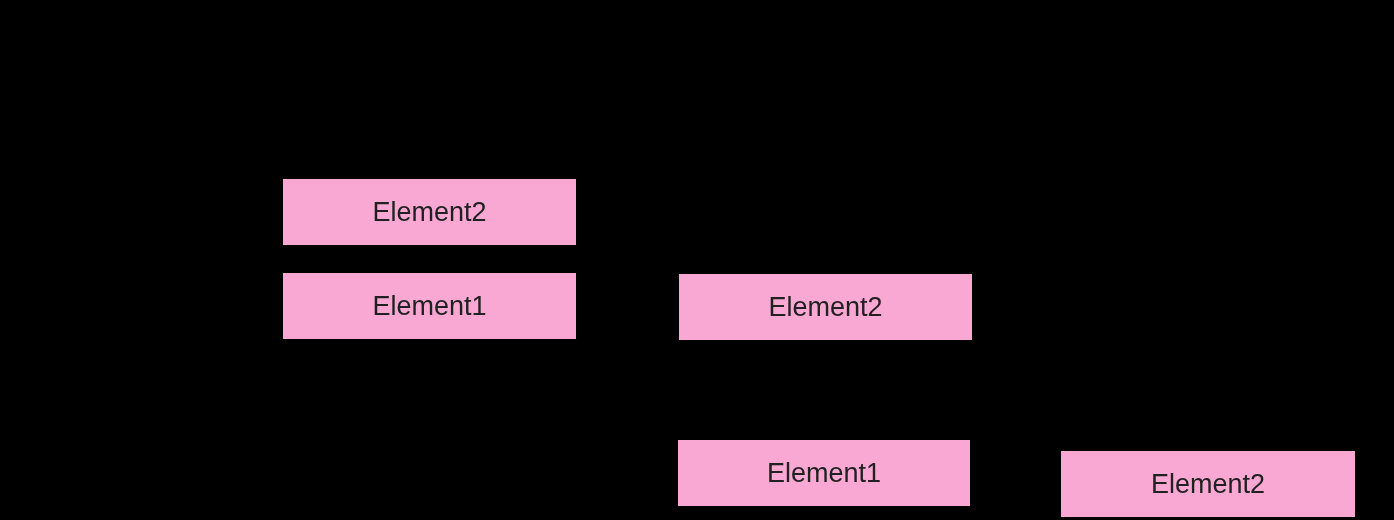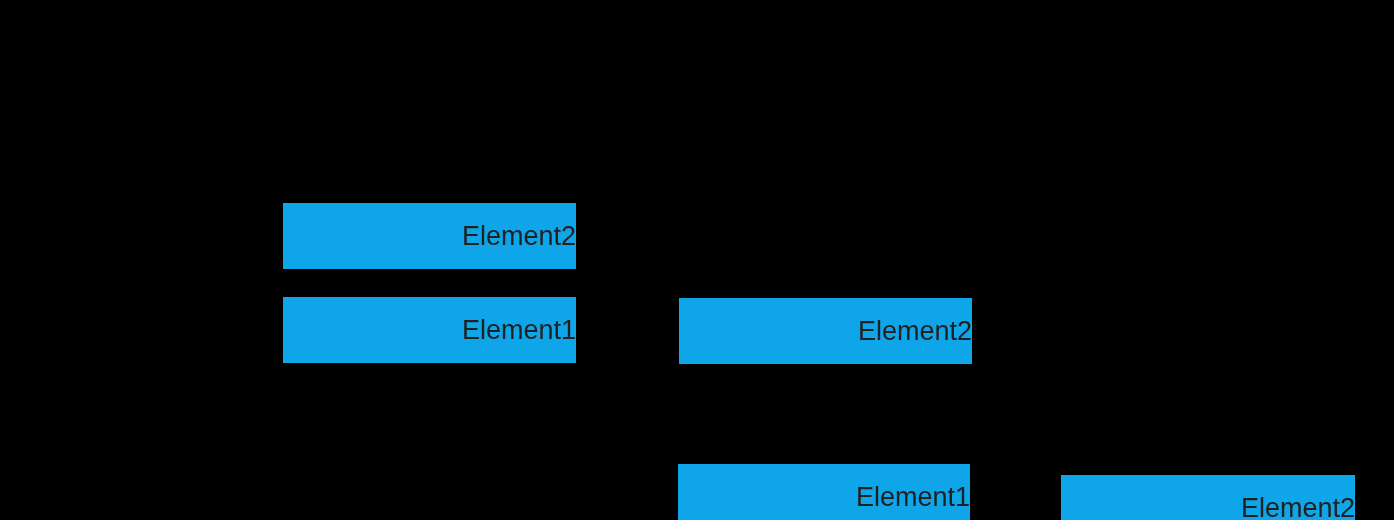--- a/index.html
+++ b/index.html
@@ -10,25 +10,24 @@
   .canvas {
     position: relative;
     width: 1394px;
     height: 520px;
     background: #000000;
     overflow: hidden;
     font-family: "Liberation Sans", "DejaVu Sans", sans-serif;
   }
   .box {
     position: absolute;
-    background: #0ea5e9;
+    background: #f9a8d4;
     display: flex;
     align-items: center;
-    justify-content: flex-end;
-    margin-top: 24px;
+    justify-content: center;
   }
   .box span {
     color: #212121;
     font-size: 27px;
     line-height: 1;
     letter-spacing: 0px;
     white-space: nowrap;
   }
   
   .box-left-top     { left: 283px;  top: 179px; width: 293px; height: 66px; }

